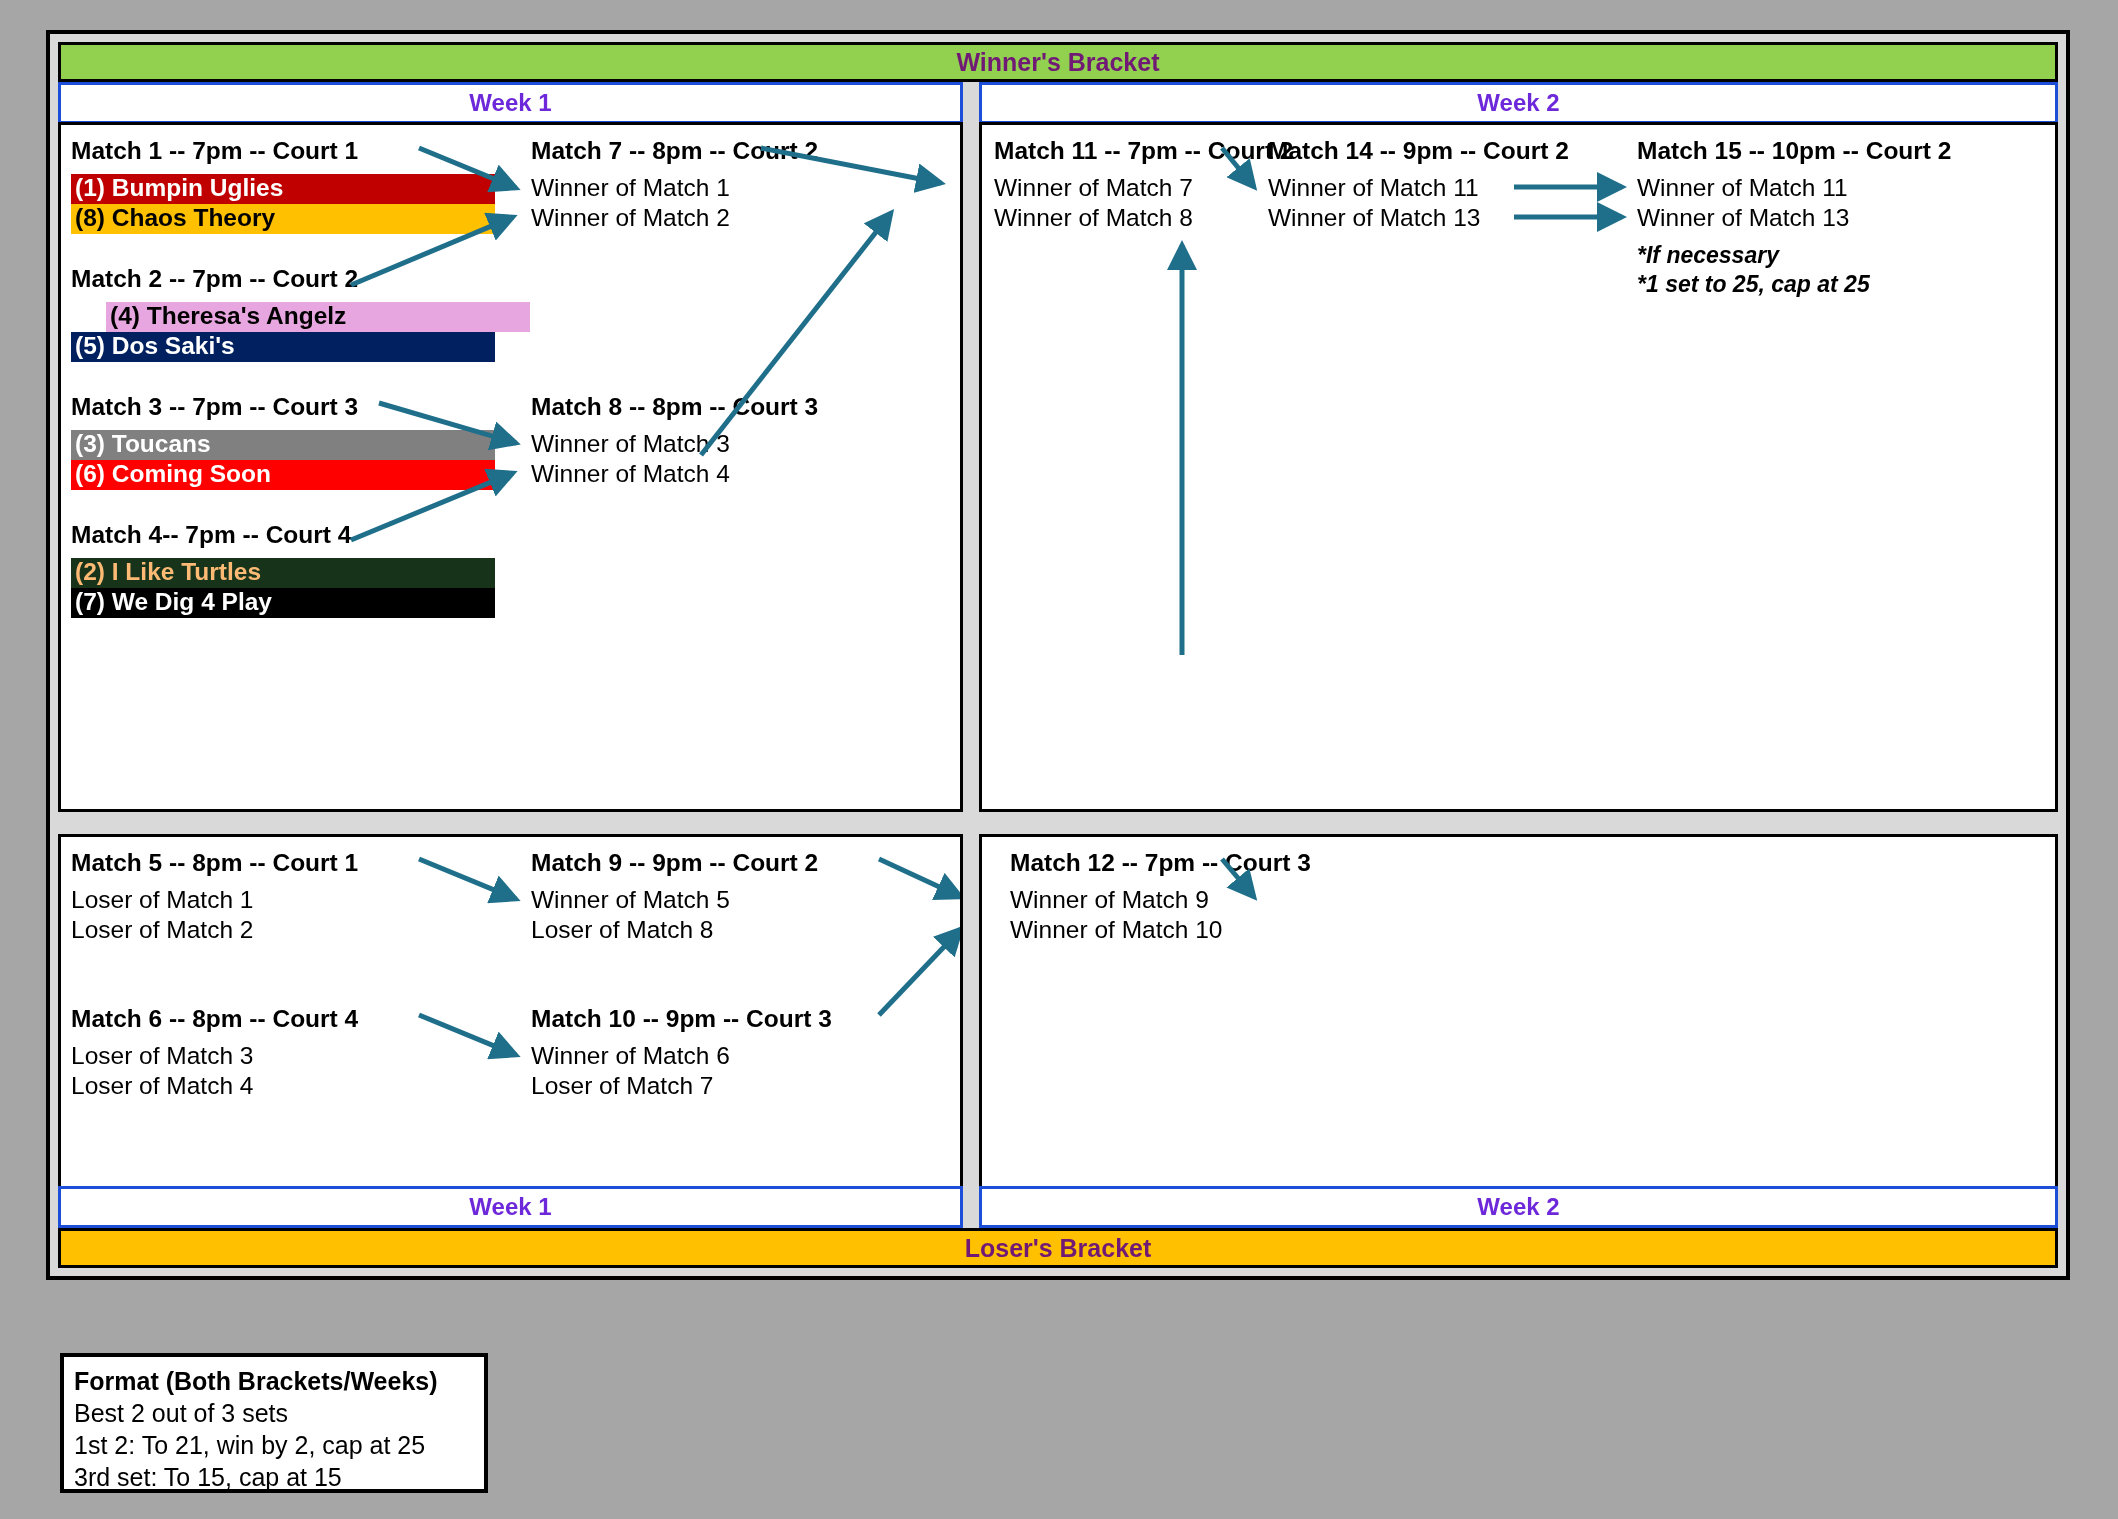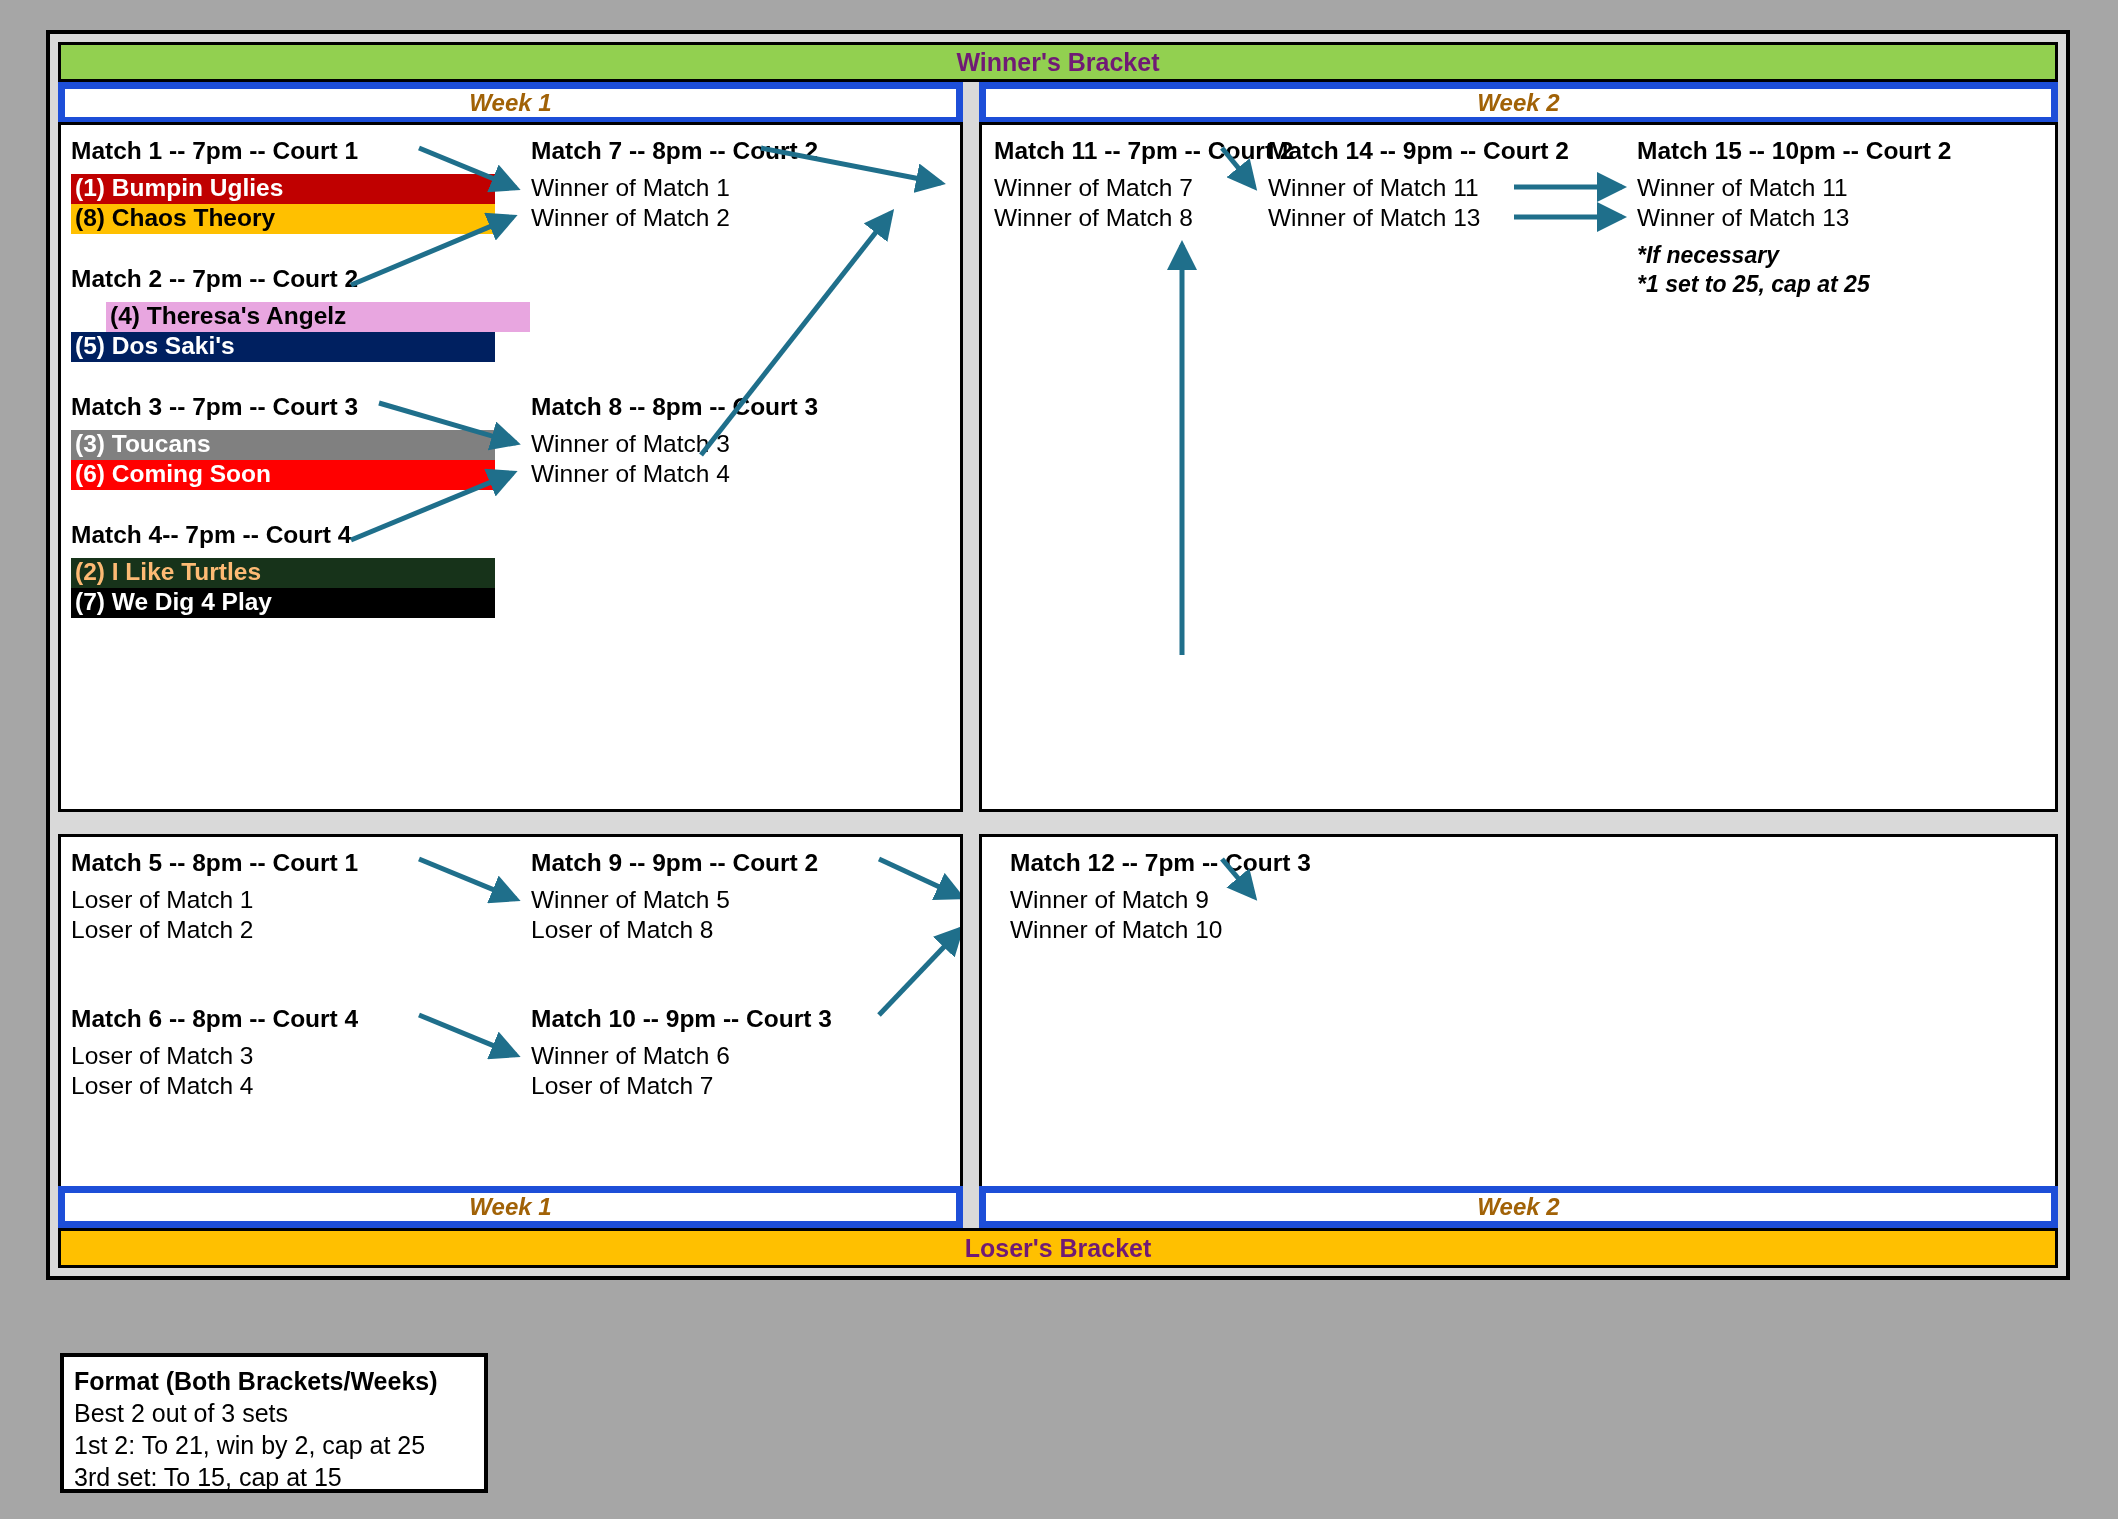--- a/index.html
+++ b/index.html
@@ -18,23 +18,23 @@
     position:absolute;left:8px;width:2000px;height:40px;
     border:3px solid #000;box-sizing:border-box;
     display:flex;align-items:center;justify-content:center;
     font-weight:bold;font-size:25px;color:#701a75;
   }
   .banner-winner{top:8px;background:#92d050;}
   .banner-loser{bottom:8px;background:#ffc000;}
   
   .weekstrip{
     position:absolute;height:42px;background:#fff;
-    border:7px solid #1d4ed8;box-sizing:border-box;
+    border:3px solid #1d4ed8;box-sizing:border-box;
     display:flex;align-items:center;justify-content:center;
-    font-style:italic;font-weight:bold;font-size:24px;color:#a16207;
+    font-weight:bold;font-size:24px;color:#6d28d9;
   }
   .wk-w1-top{left:8px;top:48px;width:905px;}
   .wk-w2-top{left:929px;top:48px;width:1079px;}
   .wk-w1-bot{left:8px;bottom:48px;width:905px;}
   .wk-w2-bot{left:929px;bottom:48px;width:1079px;}
   
   .panel{
     position:absolute;background:#fff;border:3px solid #000;
     box-sizing:border-box;overflow:hidden;
   }

